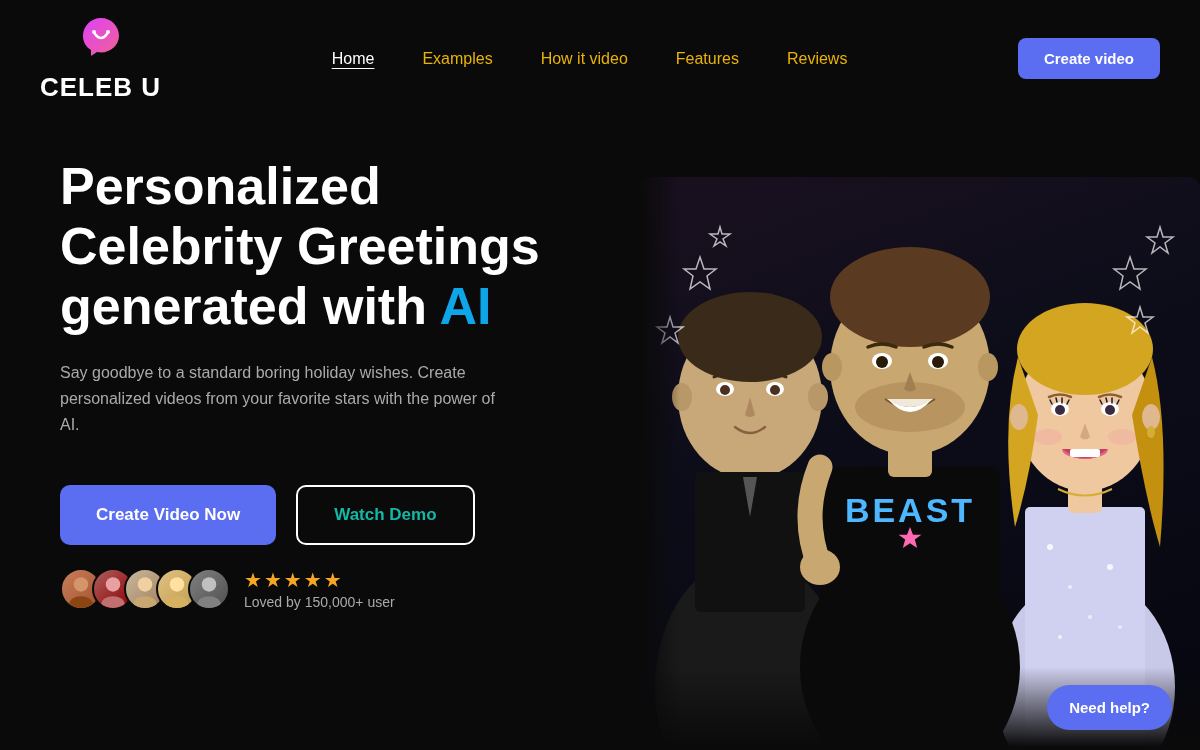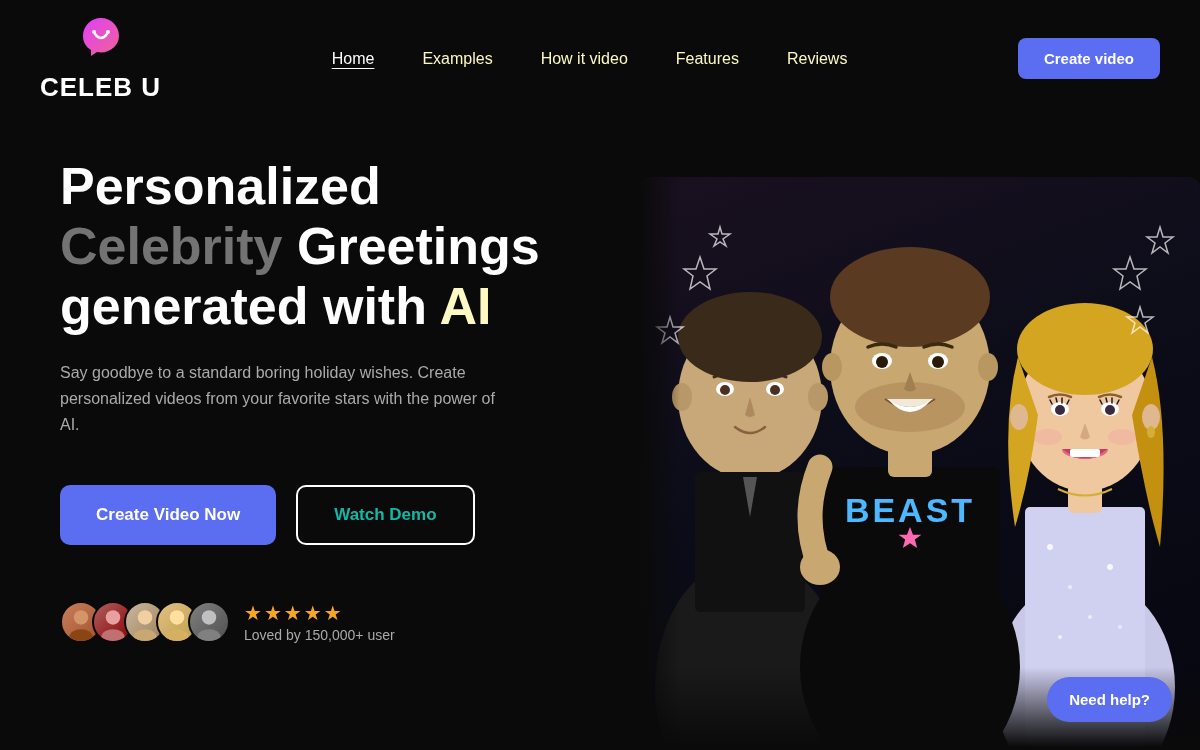--- a/index.html
+++ b/index.html
@@ -39,21 +39,21 @@
       letter-spacing: 1px;
     }
     .nav-links {
       display: flex;
       align-items: center;
       gap: 48px;
       list-style: none;
       justify-content: space-between;
     }
     .nav-links li a {
-      color: #fef9c3;
+      color: #eab308;
       text-decoration: none;
       font-size: 16px;
       transition: color 0.2s;
     }
     .nav-links li a.active {
       color: #fff;
       text-decoration: underline;
       text-underline-offset: 4px;
     }
     .create-video-btn {
@@ -78,33 +78,33 @@
       flex: 0 0 560px;
       z-index: 2;
     }
     .hero-title {
       font-size: 52px;
       font-weight: 800;
       line-height: 1.15;
       margin-bottom: 24px;
     }
     .hero-title .white { color: #fff; }
-    .hero-title .blue { color: #737373; }
-    .hero-title .ai { color: #fef9c3; }
+    .hero-title .blue { color: #ffffff; }
+    .hero-title .ai { color: #0ea5e9; }
     .hero-desc {
       color: #aaa;
       font-size: 16px;
       line-height: 1.6;
       max-width: 440px;
       margin-bottom: 48px;
     }
     .hero-buttons {
       display: flex;
       gap: 20px;
-      margin-bottom: 56px;
+      margin-bottom: 23px;
     }
     .btn-primary {
       background: #5b6df0;
       color: #fff;
       border: none;
       border-radius: 10px;
       padding: 18px 36px;
       font-size: 17px;
       font-weight: 600;
       cursor: pointer;
@@ -145,21 +145,21 @@
       display: flex;
       flex-direction: column;
       gap: 2px;
     }
     .stars { color: #f5a623; font-size: 20px; letter-spacing: 2px; }
     .proof-label { color: #aaa; font-size: 14px; }
 
     
     .need-help-btn {
       position: fixed;
-      bottom: 28px;
+      bottom: 20px;
       right: 28px;
       background: #5b6df0;
       color: #fff;
       border: none;
       border-radius: 24px;
       padding: 14px 22px;
       font-size: 15px;
       font-weight: 600;
       cursor: pointer;
       z-index: 100;

